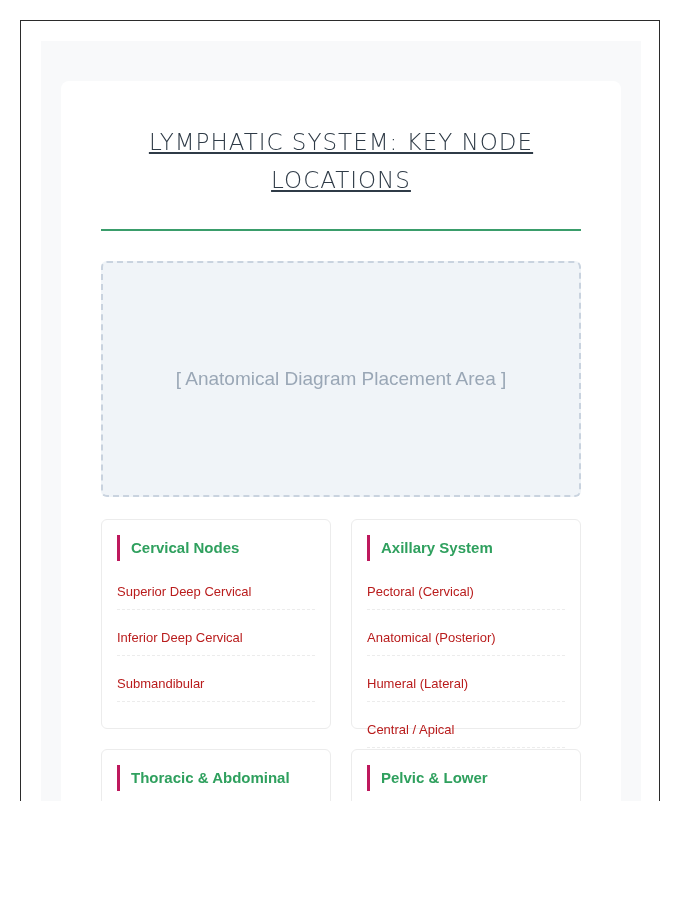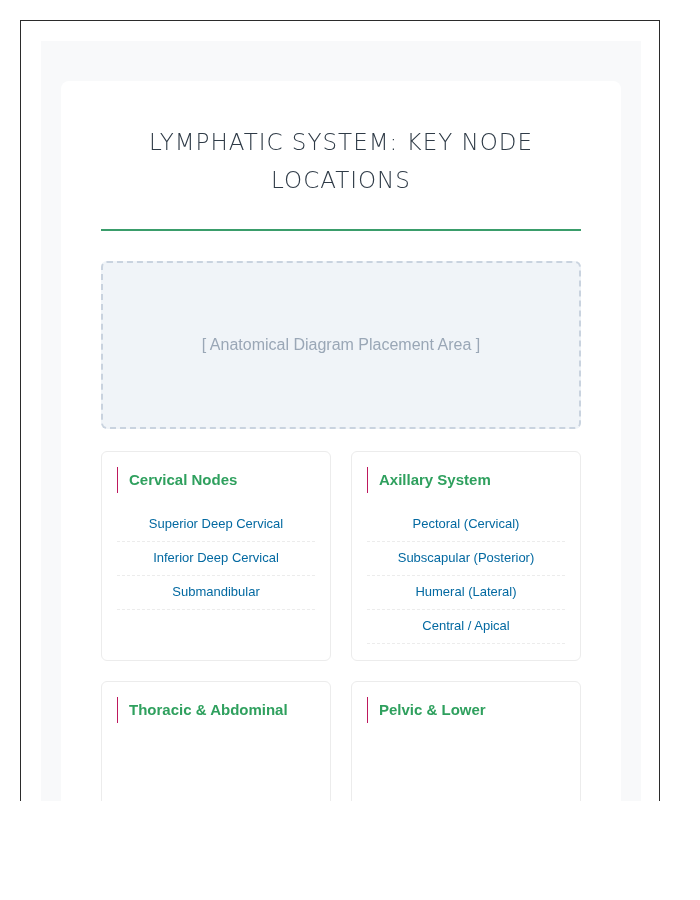--- a/index.html
+++ b/index.html
@@ -16,54 +16,53 @@
   }
   .card {
     position: absolute; left: 20px; top: 40px; width: 560px; height: 900px;
     background: #ffffff; border-radius: 8px;
   }
   .content { position: absolute; left: 40px; top: 0; width: 480px; }
   .title {
     margin: 0; padding-top: 42px; text-align: center;
     font-family: "DejaVu Sans", sans-serif; font-weight: 200;
     font-size: 23px; letter-spacing: 1px; line-height: 38px;
-    color: #2f3b47; text-transform: uppercase;
+    color: #2f3b47; text-transform: uppercase; text-decoration: underline;
   }
   .subtitle {
     margin: 18px 0 0 0; text-align: center; font-size: 14.5px; color: #2f3b47;
     font-family: "Liberation Sans", sans-serif;
   }
   .divider { margin-top: 30px; height: 2px; background: #3a9d6b; }
   .placeholder {
-    margin-top: 30px; height: 168px; box-sizing: border-box;
+    margin-top: 30px; height: 236px; box-sizing: border-box;
     border: 2px dashed #c9d3df; border-radius: 6px; background: #f0f4f8;
     display: flex; align-items: center; justify-content: center;
-    color: #9aa7b6; font-size: 16px; font-family: "Liberation Sans", sans-serif;
+    color: #9aa7b6; font-size: 19px; font-family: "Liberation Sans", sans-serif;
   }
   .grid {
     margin-top: 22px; display: grid; grid-template-columns: 230px 230px;
     column-gap: 20px; row-gap: 20px;
   }
   .node-card {
     box-sizing: border-box; border: 1px solid #ececec; border-radius: 6px;
     background: #ffffff; padding: 15px 15px 15px 15px; height: 210px;
   }
   .node-title {
-    border-left: 1px solid #be185d; padding-left: 11px; margin: 0;
+    border-left: 3px solid #be185d; padding-left: 11px; margin: 0;
     color: #2fa05e; font-weight: bold; font-size: 15px; line-height: 26px;
     font-family: "Liberation Sans", sans-serif;
   }
   .node-list { list-style: none; margin: 16px 0 0 0; padding: 0; }
   .node-list li {
-    font-size: 13px; color: #0369a1; height: 33px; line-height: 29px;
+    font-size: 13px; color: #b91c1c; height: 33px; line-height: 29px;
     border-bottom: 1px dashed #ececec; box-sizing: border-box;
     font-family: "Liberation Sans", sans-serif;
-    text-align: center;
   }
-  .node-list li + li { margin-top: 1px; }
+  .node-list li + li { margin-top: 13px; }
 </style>
 </head>
 <body>
 
 <div class="viewport">
   <div class="page-bg">
     <div class="card">
       <div class="content">
         <h1 class="title">Lymphatic System: Key Node Locations</h1>
         <div class="divider"></div>
@@ -79,21 +78,21 @@
               <li>Superior Deep Cervical</li>
               <li>Inferior Deep Cervical</li>
               <li>Submandibular</li>
             </ul>
           </div>
 
           <div class="node-card">
             <h3 class="node-title">Axillary System</h3>
             <ul class="node-list">
               <li>Pectoral (Cervical)</li>
-              <li>Subscapular (Posterior)</li>
+              <li>Anatomical (Posterior)</li>
               <li>Humeral (Lateral)</li>
               <li>Central / Apical</li>
             </ul>
           </div>
 
           <div class="node-card">
             <h3 class="node-title">Thoracic &amp; Abdominal</h3>
           </div>
 
           <div class="node-card">

